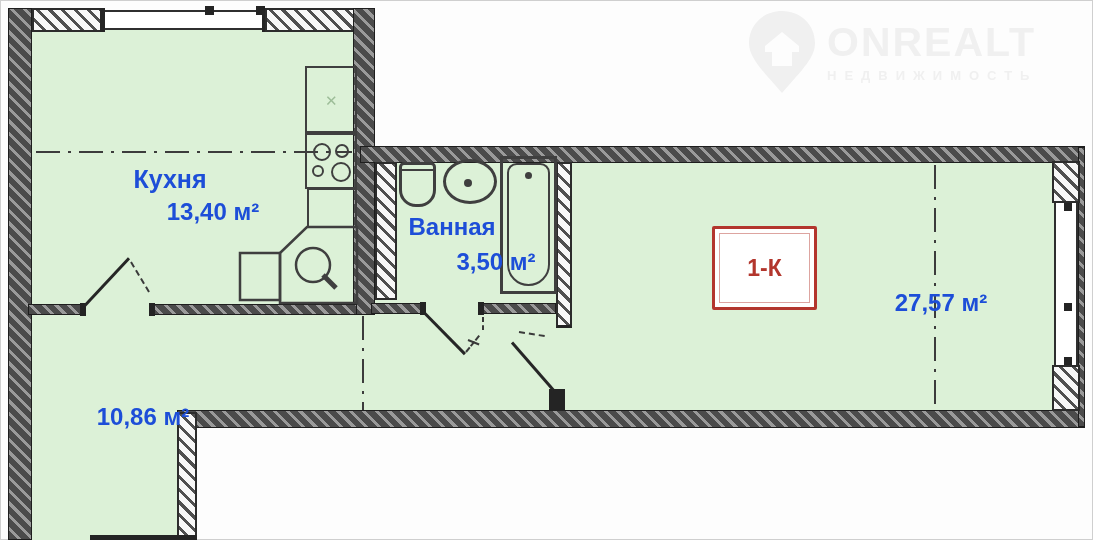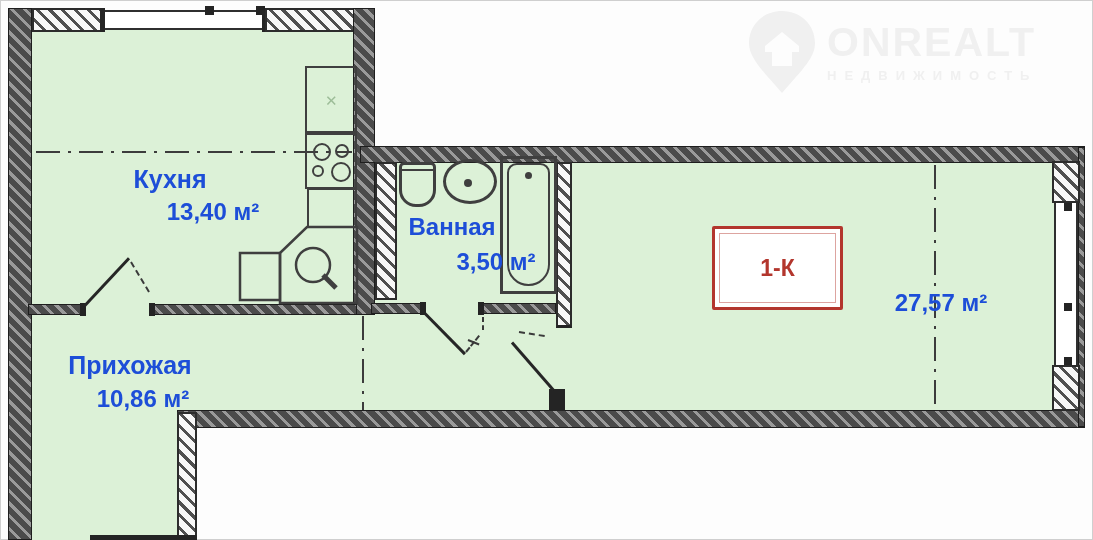--- a/index.html
+++ b/index.html
@@ -37,21 +37,21 @@
   .fx{border:2px solid #3f3f3f;background:transparent;}
   .fx3{border:3px solid #3f3f3f;background:transparent;}
   .dot{background:#3f3f3f;border-radius:50%;}
   .burner{position:absolute;border:2px solid #3f3f3f;border-radius:50%;box-sizing:border-box;}
   
   .lbl{position:absolute;transform:translateX(-50%);white-space:nowrap;color:#1d4ed8;font-weight:700;line-height:1;}
   .room-name{font-size:25px;}
   .room-area{font-size:24px;}
   
   #unit-box{
-    left:712px;top:226px;width:131px;height:84px;background:#ffffff;
+    left:712px;top:226px;width:105px;height:84px;background:#ffffff;
     border:3px solid #b3362d;border-radius:2px;
     box-shadow:inset 0 0 0 4px #ffffff, inset 0 0 0 5px rgba(179,54,45,.45);
     display:flex;flex-direction:column;align-items:center;justify-content:center;gap:4px;
   }
   .unit-type{color:#b3362d;font-weight:700;font-size:23px;line-height:1;}
   .unit-area{color:#b3362d;font-weight:700;font-size:25px;line-height:1.15;text-decoration:underline;text-underline-offset:3px;}
   
   #logo{left:745px;top:8px;width:345px;height:96px;display:flex;align-items:flex-start;color:#f0f0f0;}
   #logo .txt{display:flex;flex-direction:column;margin-left:8px;margin-top:14px;}
   .brand{font-size:41px;font-weight:800;letter-spacing:2px;line-height:1;}
@@ -137,22 +137,21 @@
   <div class="abs dot" style="left:464px;top:179px;width:8px;height:8px;"></div>
   <div class="abs fx3" style="left:500px;top:156px;width:57px;height:138px;"></div>
   <div class="abs fx" style="left:507px;top:163px;width:43px;height:123px;border-radius:10px 10px 22px 22px;"></div>
   <div class="abs dot" style="left:525px;top:172px;width:7px;height:7px;"></div>
 
   <div class="lbl room-name" style="left:170px;top:167px;">Кухня</div>
   <div class="lbl room-area" style="left:183px;top:200px;margin-left:30px;">13,40 м²</div>
   <div class="lbl room-name" style="left:452px;top:215px;font-size:24px;">Ванная</div>
   <div class="lbl room-area" style="left:456px;top:250px;margin-left:40px;">3,50 м²</div>
   <div class="lbl room-area" style="left:941px;top:291px;">27,57 м²</div>
-  <div class="lbl room-name" style="left:130px;top:353px;">Прихожая</div>
-  <div class="lbl room-area" style="left:143px;top:387px;">10,86 м²</div>
+  <div class="lbl room-area" style="left:143px;top:405px;">10,86 м²</div>
 
   <div class="abs" id="unit-box">
     <div class="unit-type">1-К</div>
   </div>
 
   <div class="abs" id="logo">
     <svg width="74" height="90" viewBox="0 0 74 90">
       <path fill-rule="evenodd" fill="#f0f0f0" d="M37 3 C18 3 4 17 4 35 c0 14 11 25 33 50 c22 -25 33 -36 33 -50 C70 17 56 3 37 3 Z
            M37 24 L20 38 v6 h7 v14 h20 V44 h7 v-6 Z"></path>
     </svg>

